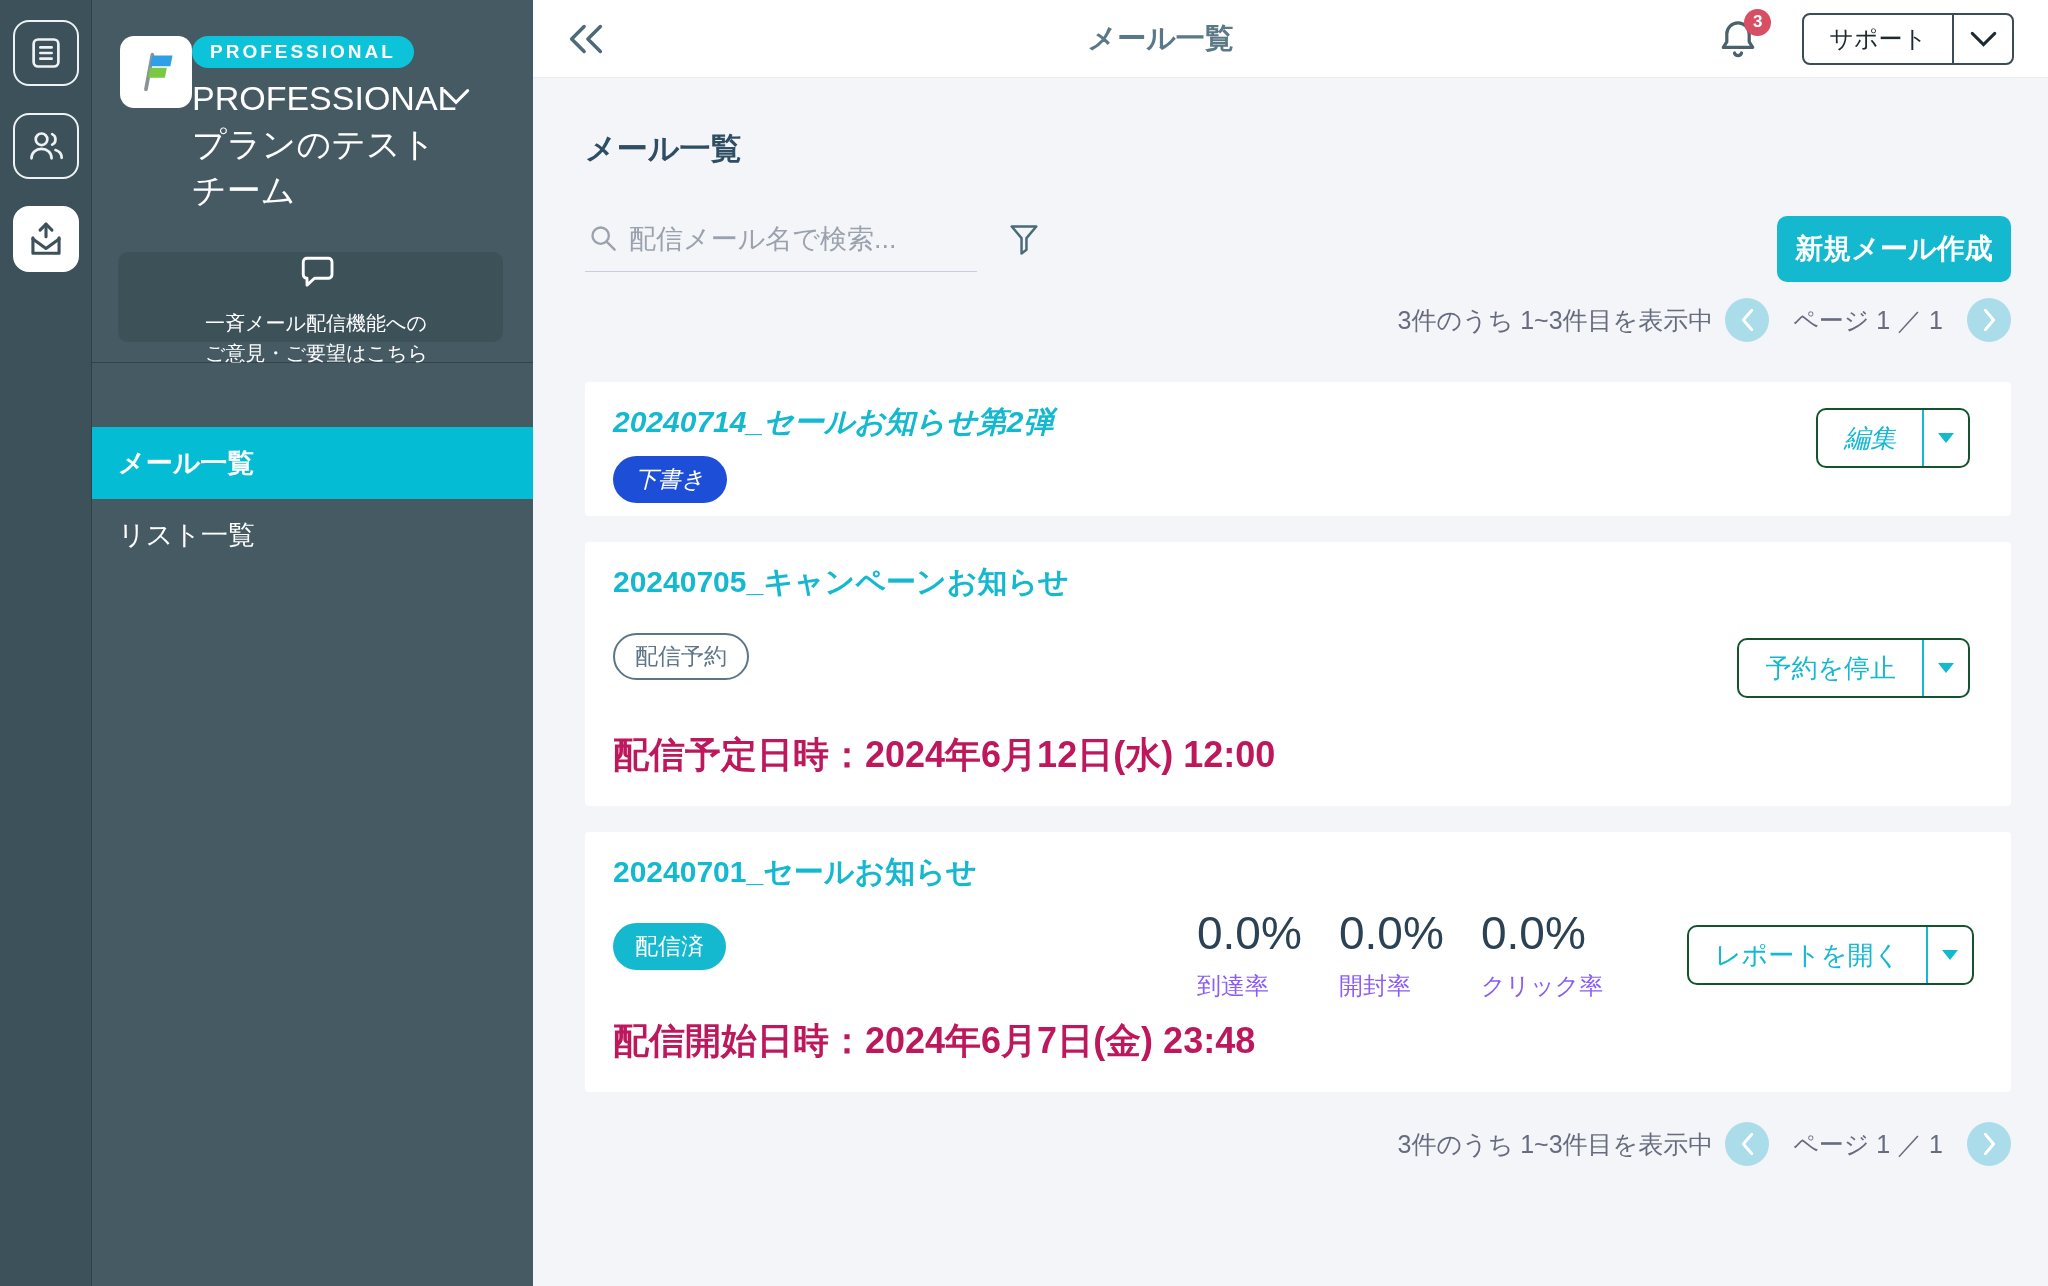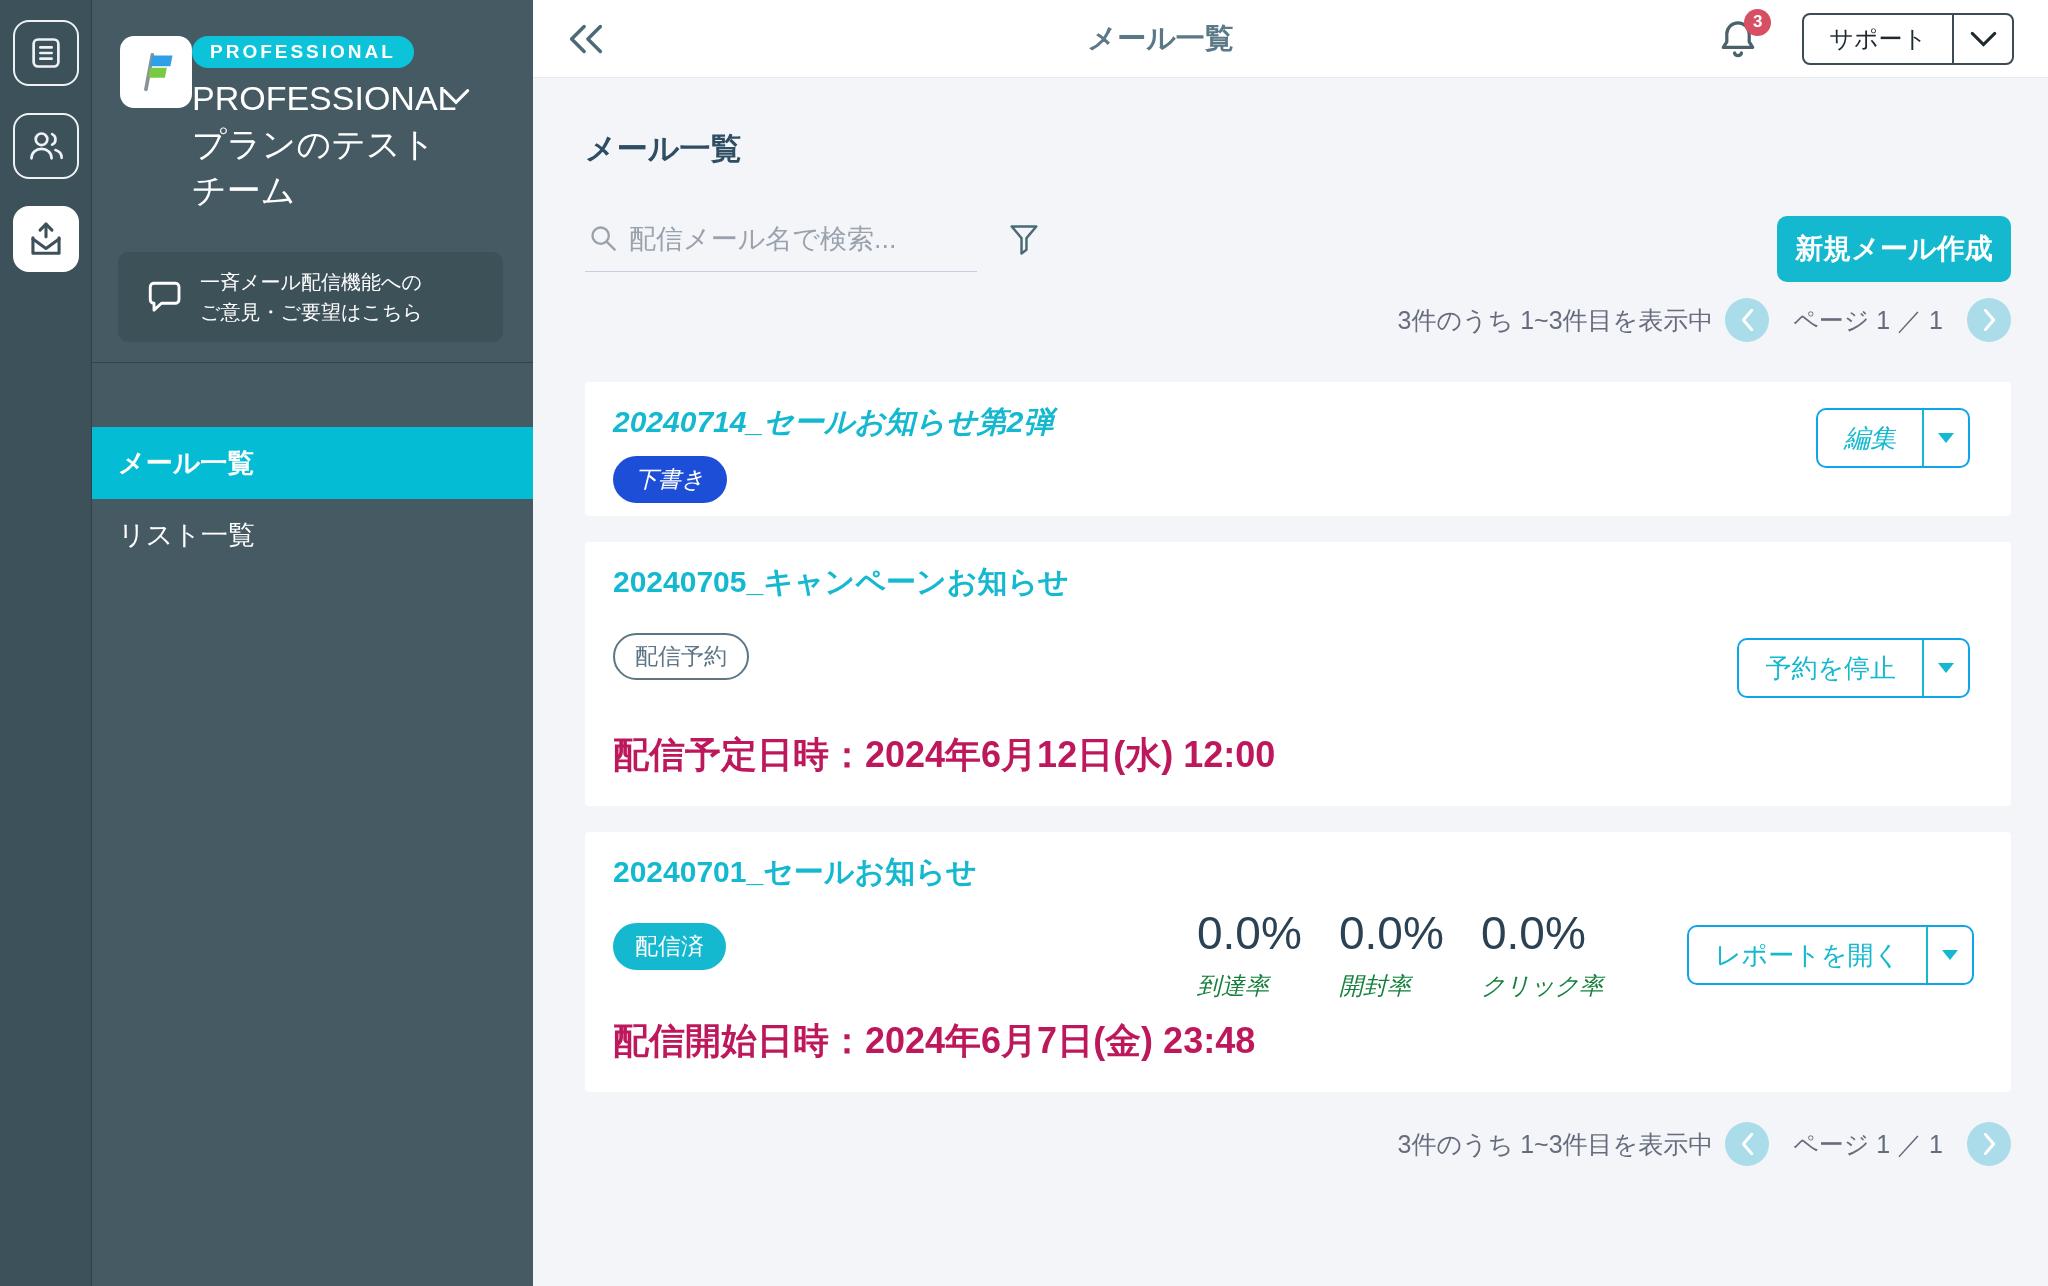--- a/index.html
+++ b/index.html
@@ -39,21 +39,21 @@
   .plan-pill {
     display:inline-block; background:#0cc3da; color:#fff;
     font-size:19px; font-weight:bold; letter-spacing:3px;
     padding:5px 18px; border-radius:999px;
   }
   .team-name { margin-top:8px; font-size:34px; line-height:1.35; }
   .team-caret { margin-top:52px; flex-shrink:0; }
 
   .feedback {
     margin:38px 30px 0 26px; height:90px; background:#3d5159; border-radius:10px;
-    display:flex; align-items:center; gap:16px; padding:0 14px 0 26px; cursor:pointer;
+    display:flex; align-items:center; gap:16px; padding:0 14px 0 26px; cursor:pointer;flex-direction:column;
   }
   .feedback-text { font-size:20px; line-height:1.5; }
 
   .sidebar-divider { margin-top:20px; border-top:1px solid rgba(0,0,0,0.25); }
 
   .nav { margin-top:64px; }
   .nav-item {
     height:72px; display:flex; align-items:center; padding-left:26px;
     font-size:27px; color:#fff; cursor:pointer;
   }
@@ -127,37 +127,37 @@
   .badge {
     display:inline-block; border-radius:999px; font-size:23px; padding:8px 22px;
   }
   .badge.draft { background:#1d4ed8; color:#fff; }
   .badge.scheduled { background:#fff; border:2px solid #5d7584; color:#5d7584; padding:6px 20px; }
   .badge.sent { background:#14b9d0; color:#fff; }
   .date-line { position:absolute; left:28px; bottom:26px; font-size:36px; font-weight:bold; color:#be185d; }
 
   .split-btn {
     position:absolute; display:flex; align-items:stretch; height:60px;
-    background:#fff; border:2px solid #0ea5e9; border-radius:10px; overflow:hidden; cursor:pointer;
+    background:#fff; border:2px solid #14532d; border-radius:10px; overflow:hidden; cursor:pointer;
   }
   .card-1 .split-btn { right:41px; top:26px; }
   .card-2 .split-btn { right:41px; top:96px; }
   .card-3 .split-btn { right:37px; top:93px; }
   .split-main { display:flex; align-items:center; padding:0 26px; font-size:26px; color:#14b9d0; }
   .split-caret { width:46px; border-left:2px solid #14b9d0; display:flex; align-items:center; justify-content:center; }
   .caret-down {
     width:0; height:0;
     border-left:8px solid transparent; border-right:8px solid transparent;
     border-top:10px solid #14b9d0;
   }
 
   .stats { position:absolute; left:612px; top:74px; display:flex; }
   .stat { width:142px; }
   .stat-value { font-size:46px; color:#2b4254; }
-  .stat-label { font-size:24px; color:#15803d; margin-top:10px;font-style:italic; }
+  .stat-label { font-size:24px; color:#8b5cf6; margin-top:10px; }
 
   svg { display:block; }
 </style>
 </head>
 <body>
 
 <div class="app">
 
   <div class="rail">
     <div class="rail-btn">

